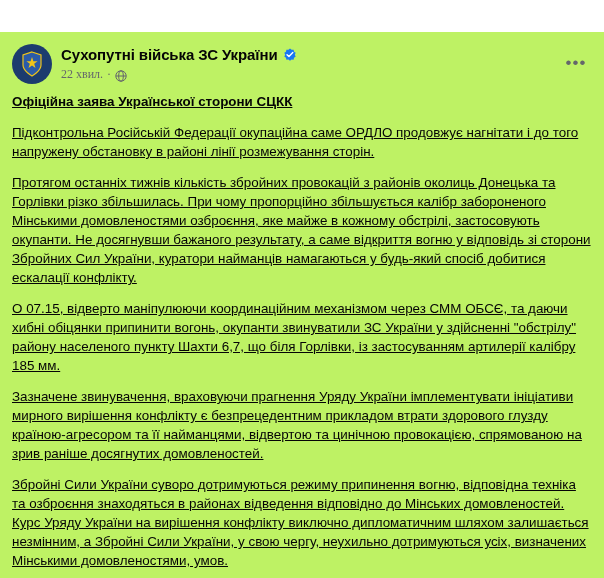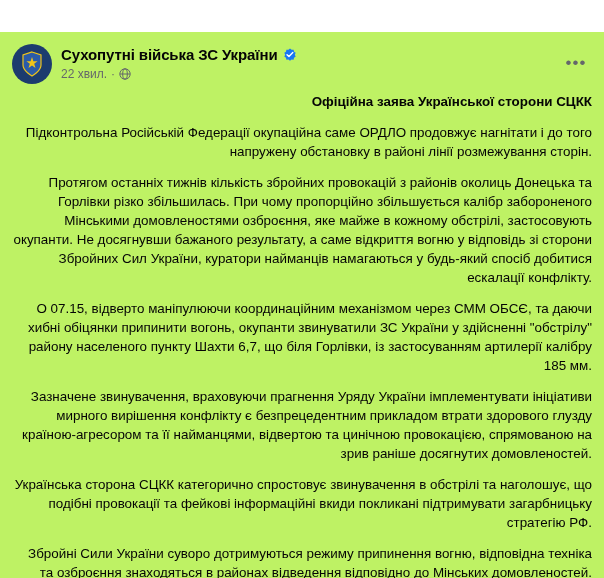--- a/index.html
+++ b/index.html
@@ -59,22 +59,23 @@
     letter-spacing: -0.1px;
   }
   .verified {
     width: 14px;
     height: 14px;
     margin-left: 5px;
     flex: 0 0 14px;
   }
   .meta-row {
     display: flex;
-    align-items: center;
+    align-items: flex-end;
     margin-top: 2px;
+    font-family: Liberation Serif, serif;
   }
   .timestamp {
     font-size: 12px;
     color: #65676b;
     line-height: 16px;
   }
   .dot-sep {
     color: #65676b;
     font-size: 12px;
     margin: 0 4px;
@@ -100,21 +101,22 @@
     cursor: pointer;
   }
   .post-body {
     padding: 2px 12px 10px 12px;
     color: #050505;
     font-size: 13.4px;
     line-height: 19px;
   }
   .post-body p {
     margin: 0 0 12px 0;
-    text-align: right;
+    text-align: left;
+    text-decoration: underline;
   }
   .post-body p:last-child {
     margin-bottom: 0;
   }
   .para-bold {
     font-weight: bold;
   }
 </style>
 </head>
 <body>
@@ -151,18 +153,17 @@
 
     <div class="menu-button">•••</div>
   </div>
 
   <div class="post-body">
     <p class="para-bold">Офіційна заява Української сторони СЦКК</p>
     <p>Підконтрольна Російській Федерації окупаційна саме ОРДЛО продовжує нагнітати і до того напружену обстановку в районі лінії розмежування сторін.</p>
     <p>Протягом останніх тижнів кількість збройних провокацій з районів околиць Донецька та Горлівки різко збільшилась. При чому пропорційно збільшується калібр забороненого Мінськими домовленостями озброєння, яке майже в кожному обстрілі, застосовують окупанти. Не досягнувши бажаного результату, а саме відкриття вогню у відповідь зі сторони Збройних Сил України, куратори найманців намагаються у будь-який спосіб добитися ескалації конфлікту.</p>
     <p>О 07.15, відверто маніпулюючи координаційним механізмом через СММ ОБСЄ, та даючи хибні обіцянки припинити вогонь, окупанти звинуватили ЗС України у здійсненні "обстрілу" району населеного пункту Шахти 6,7, що біля Горлівки, із застосуванням артилерії калібру 185 мм.</p>
     <p>Зазначене звинувачення, враховуючи прагнення Уряду України імплементувати ініціативи мирного вирішення конфлікту є безпрецедентним прикладом втрати здорового глузду країною-агресором та її найманцями, відвертою та цинічною провокацією, спрямованою на зрив раніше досягнутих домовленостей.</p>
-    <p>Українська сторона СЦКК категорично спростовує звинувачення в обстрілі та наголошує, що подібні провокації та фейкові інформаційні вкиди покликані підтримувати загарбницьку стратегію РФ.</p>
     <p>Збройні Сили України суворо дотримуються режиму припинення вогню, відповідна техніка та озброєння знаходяться в районах відведення відповідно до Мінських домовленостей. Курс Уряду України на вирішення конфлікту виключно дипломатичним шляхом залишається незмінним, а Збройні Сили України, у свою чергу, неухильно дотримуються усіх, визначених Мінськими домовленостями, умов.</p>
 
   </div>
 
 </div>
 
 </body></html>

